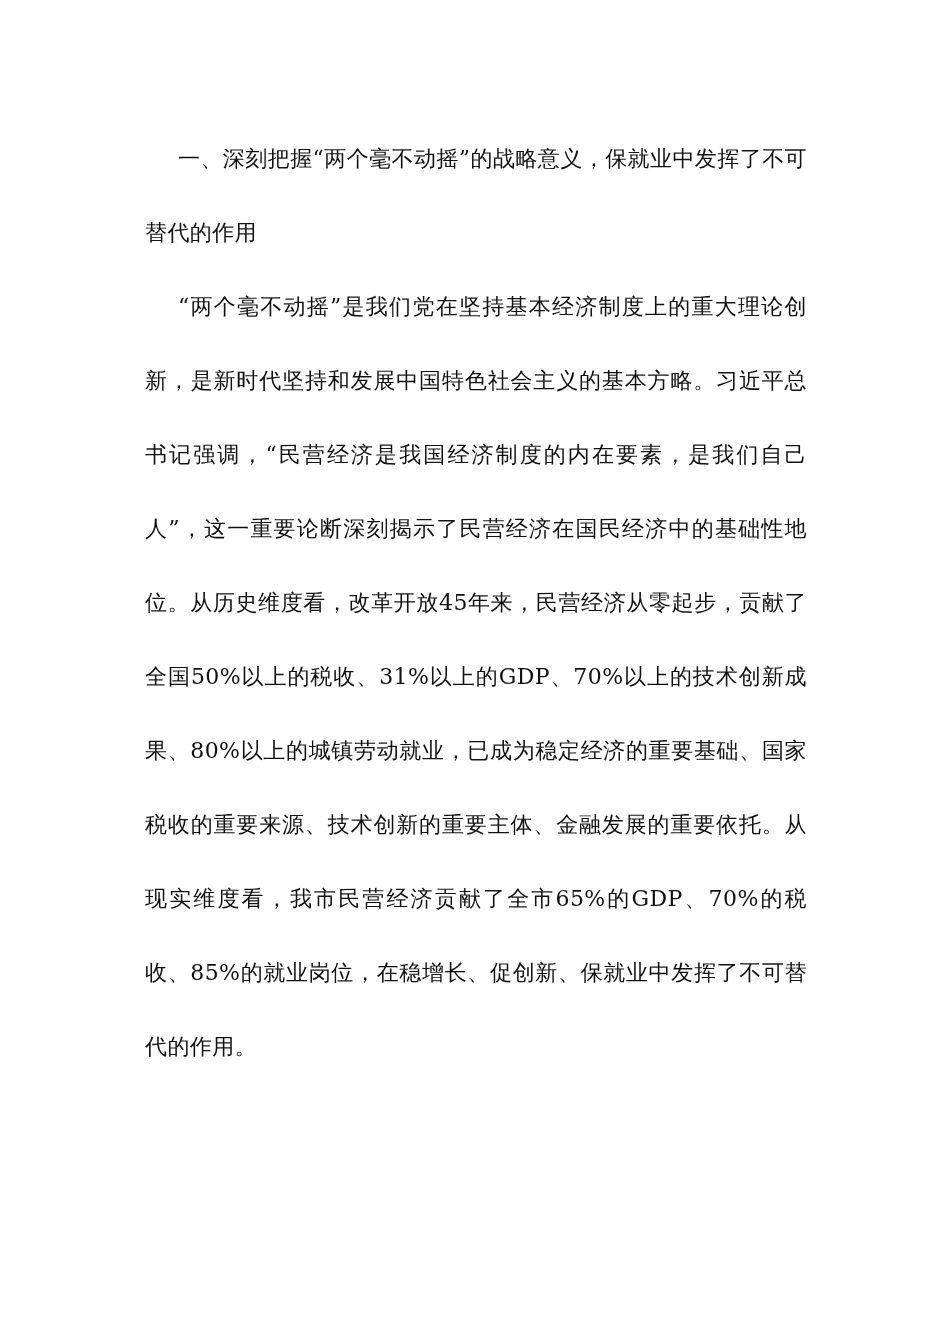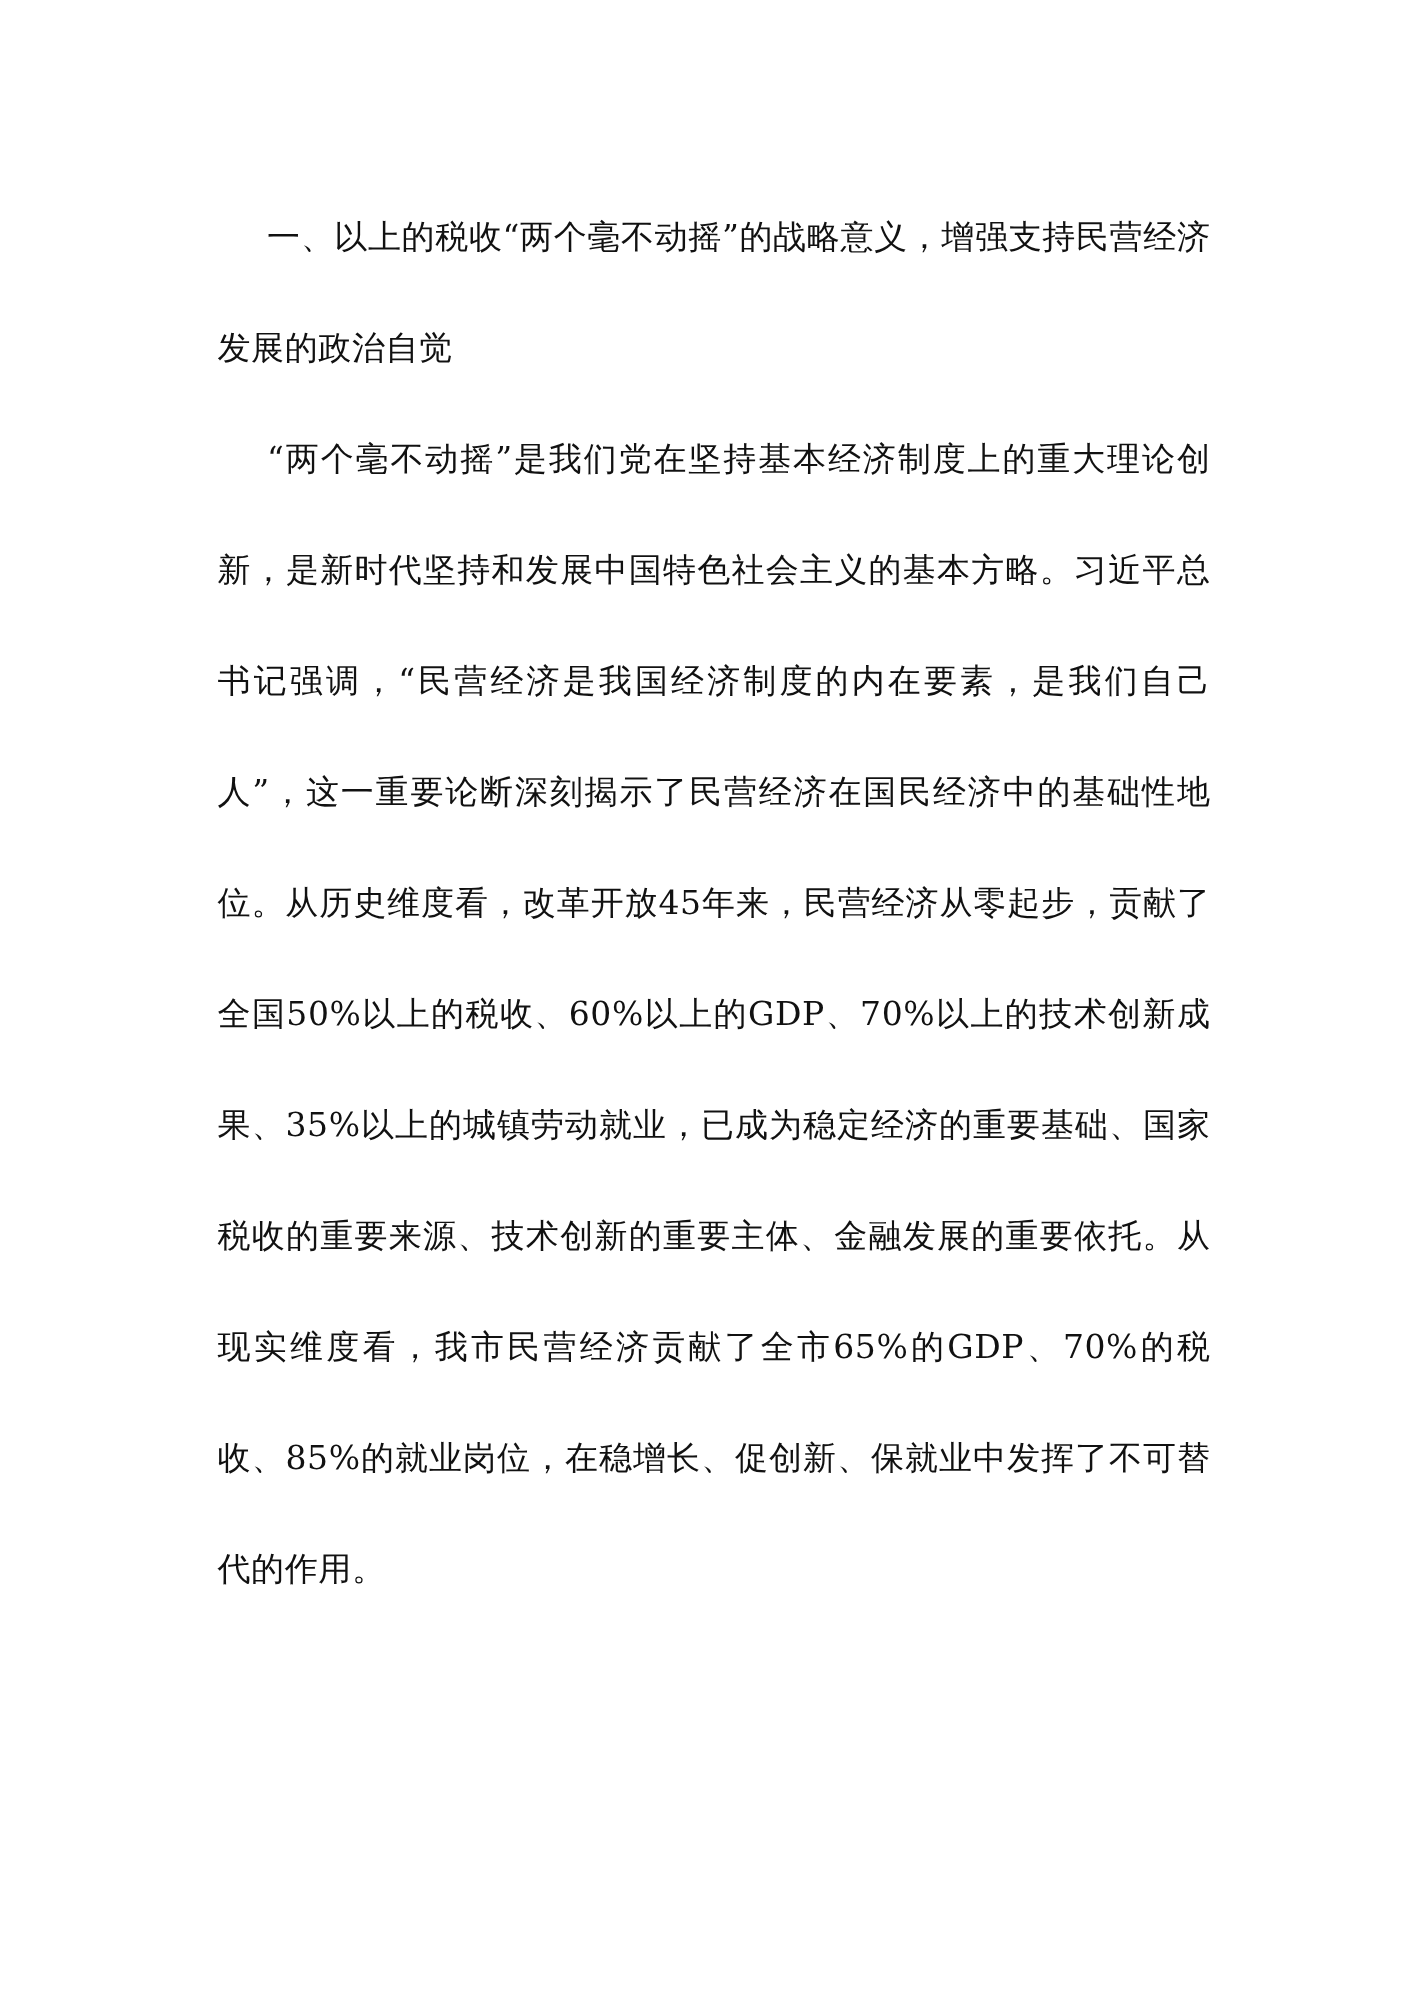--- a/index.html
+++ b/index.html
@@ -41,16 +41,16 @@
     }
     .para.heading {
       text-indent: 33px;
     }
   </style>
 </head>
 <body>
 
 <div class="page">
   <div class="content">
-    <p class="para heading">一、以上的税收“两个毫不动摇”的战略意义，增强支持民营经济发展的政治自觉</p>
-    <p class="para">“两个毫不动摇”是我们党在坚持基本经济制度上的重大理论创新，是新时代坚持和发展中国特色社会主义的基本方略。习近平总书记强调，“民营经济是我国经济制度的内在要素，是我们自己人”，这一重要论断深刻揭示了民营经济在国民经济中的基础性地位。从历史维度看，改革开放45年来，民营经济从零起步，贡献了全国50%以上的税收、60%以上的GDP、70%以上的技术创新成果、35%以上的城镇劳动就业，已成为稳定经济的重要基础、国家税收的重要来源、技术创新的重要主体、金融发展的重要依托。从现实维度看，我市民营经济贡献了全市65%的GDP、70%的税收、85%的就业岗位，在稳增长、促创新、保就业中发挥了不可替代的作用。</p>
+    <p class="para heading">一、深刻把握“两个毫不动摇”的战略意义，保就业中发挥了不可替代的作用</p>
+    <p class="para">“两个毫不动摇”是我们党在坚持基本经济制度上的重大理论创新，是新时代坚持和发展中国特色社会主义的基本方略。习近平总书记强调，“民营经济是我国经济制度的内在要素，是我们自己人”，这一重要论断深刻揭示了民营经济在国民经济中的基础性地位。从历史维度看，改革开放45年来，民营经济从零起步，贡献了全国50%以上的税收、31%以上的GDP、70%以上的技术创新成果、80%以上的城镇劳动就业，已成为稳定经济的重要基础、国家税收的重要来源、技术创新的重要主体、金融发展的重要依托。从现实维度看，我市民营经济贡献了全市65%的GDP、70%的税收、85%的就业岗位，在稳增长、促创新、保就业中发挥了不可替代的作用。</p>
   </div>
 </div>
 
 </body></html>

